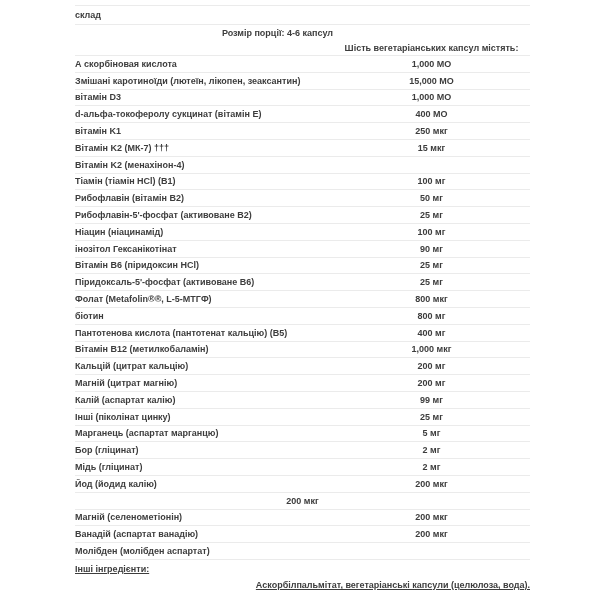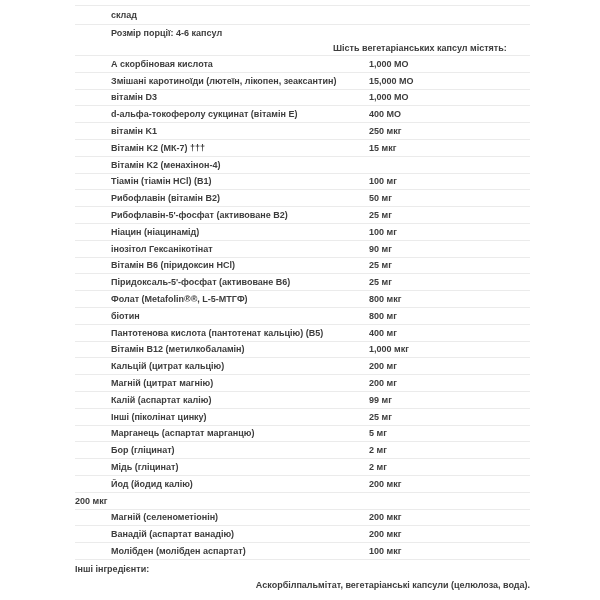--- a/index.html
+++ b/index.html
@@ -18,41 +18,42 @@
     font-weight: 700;
     border-top: 1px solid #ebebeb;
   }
   .row {
     display: flex;
     align-items: center;
     height: 16.8px;
     border-bottom: 1px solid #ebebeb;
   }
   .row.section-row { height: 19px; }
-  .row.serving-row { height: 15px; border-bottom: none; }
+  .row.serving-row { height: 15px; border-bottom: none; text-align: right; }
   .row.header-row { height: 16px; }
   .cell-name {
     width: 258px;
     flex: none;
     white-space: nowrap;
     overflow: hidden;
-    margin-left: 36px;
   }
   .cell-amount {
     flex: 1;
     white-space: nowrap;
+    text-align: center;
   }
   .header-spacer { width: 258px; flex: none; }
   .footer {
     position: absolute;
     left: 75px; top: 561px;
     width: 455px;
     color: #3d3d3d;
     font-size: 9px;
     font-weight: 700;
+    text-decoration: underline;
   }
   .footer .line1 { padding-top: 3px; height: 16px; }
   .footer .line2 { padding-top: 3px; height: 16px; text-align: right; }
 </style>
 </head>
 <body>
 
 <div class="facts-table">
   <div class="row section-row">
     <span class="cell-name">склад</span>
@@ -174,21 +175,20 @@
       <div class="row">
         <span class="cell-name">Магній (селенометіонін)</span>
         <span class="cell-amount">200 мкг</span>
       </div>
       <div class="row">
         <span class="cell-name">Ванадій (аспартат ванадію)</span>
         <span class="cell-amount">200 мкг</span>
       </div>
       <div class="row">
         <span class="cell-name">Молібден (молібден аспартат)</span>
-        <span class="cell-amount">100 мкг</span>
       </div>
     </div>
 </div>
 
 <div class="footer">
   <div class="line1">Інші інгредієнти:</div>
   <div class="line2">Аскорбілпальмітат, вегетаріанські капсули (целюлоза, вода).</div>
 </div>
 
 </body></html>

